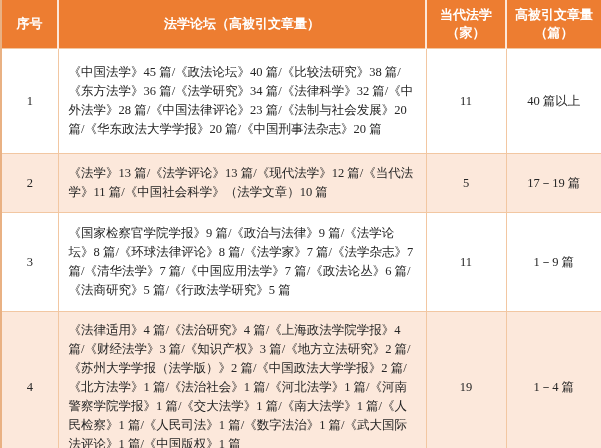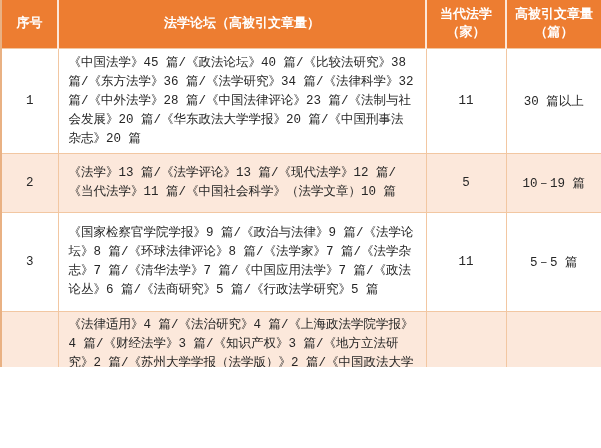--- a/index.html
+++ b/index.html
@@ -6,22 +6,22 @@
     --header-bg:#ED7D31;
     --header-text:#FFFFFF;
     --band-row-bg:#FCE8DB;
     --white-row-bg:#FFFFFF;
     --grid-border:#F2C7A2;
     --outer-border:#E9B183;
     --body-text:#262626;
   }
   html,body{margin:0;padding:0;background:#fff;}
   .page{
-    width:601px;height:367px;overflow:hidden;background:var(--white-row-bg);
-    font-family:Liberation Mono, monospace;
+    width:601px;height:448px;overflow:hidden;background:var(--white-row-bg);
+    font-family:Liberation Serif, serif;
   }
   table.citation-table{
     width:601px;border-collapse:collapse;table-layout:fixed;
     border:2px solid var(--outer-border);border-top:none;
     color:var(--body-text);
   }
   thead th{
     background:var(--header-bg);color:var(--header-text);
     font-size:13px;font-weight:bold;text-align:center;vertical-align:middle;
     height:44px;line-height:18px;padding:2px;border:none;
@@ -71,33 +71,33 @@
           <div>高被引文章量</div>
           <div>（篇）</div>
         </th>
       </tr>
     </thead>
     <tbody>
       <tr class="white h-r1">
         <td class="center">1</td>
         <td class="name">《中国法学》45 篇/《政法论坛》40 篇/《比较法研究》38 篇/《东方法学》36 篇/《法学研究》34 篇/《法律科学》32 篇/《中外法学》28 篇/《中国法律评论》23 篇/《法制与社会发展》20 篇/《华东政法大学学报》20 篇/《中国刑事法杂志》20 篇</td>
         <td class="center">11</td>
-        <td class="center">30 篇以上</td>
+        <td class="center">40 篇以上</td>
       </tr>
       <tr class="band h-r2">
         <td class="center">2</td>
         <td class="name">《法学》13 篇/《法学评论》13 篇/《现代法学》12 篇/《当代法学》11 篇/《中国社会科学》（法学文章）10 篇</td>
         <td class="center">5</td>
-        <td class="center">10－19 篇</td>
+        <td class="center">17－19 篇</td>
       </tr>
       <tr class="white h-r3">
         <td class="center">3</td>
         <td class="name">《国家检察官学院学报》9 篇/《政治与法律》9 篇/《法学论坛》8 篇/《环球法律评论》8 篇/《法学家》7 篇/《法学杂志》7 篇/《清华法学》7 篇/《中国应用法学》7 篇/《政法论丛》6 篇/《法商研究》5 篇/《行政法学研究》5 篇</td>
         <td class="center">11</td>
-        <td class="center">5－5 篇</td>
+        <td class="center">1－9 篇</td>
       </tr>
       <tr class="band h-r4">
         <td class="center">4</td>
         <td class="name">《法律适用》4 篇/《法治研究》4 篇/《上海政法学院学报》4 篇/《财经法学》3 篇/《知识产权》3 篇/《地方立法研究》2 篇/《苏州大学学报（法学版）》2 篇/《中国政法大学学报》2 篇/《北方法学》1 篇/《法治社会》1 篇/《河北法学》1 篇/《河南警察学院学报》1 篇/《交大法学》1 篇/《南大法学》1 篇/《人民检察》1 篇/《人民司法》1 篇/《数字法治》1 篇/《武大国际法评论》1 篇/《中国版权》1 篇</td>
         <td class="center">19</td>
         <td class="center">1－4 篇</td>
       </tr>
 
     </tbody>
   </table>

